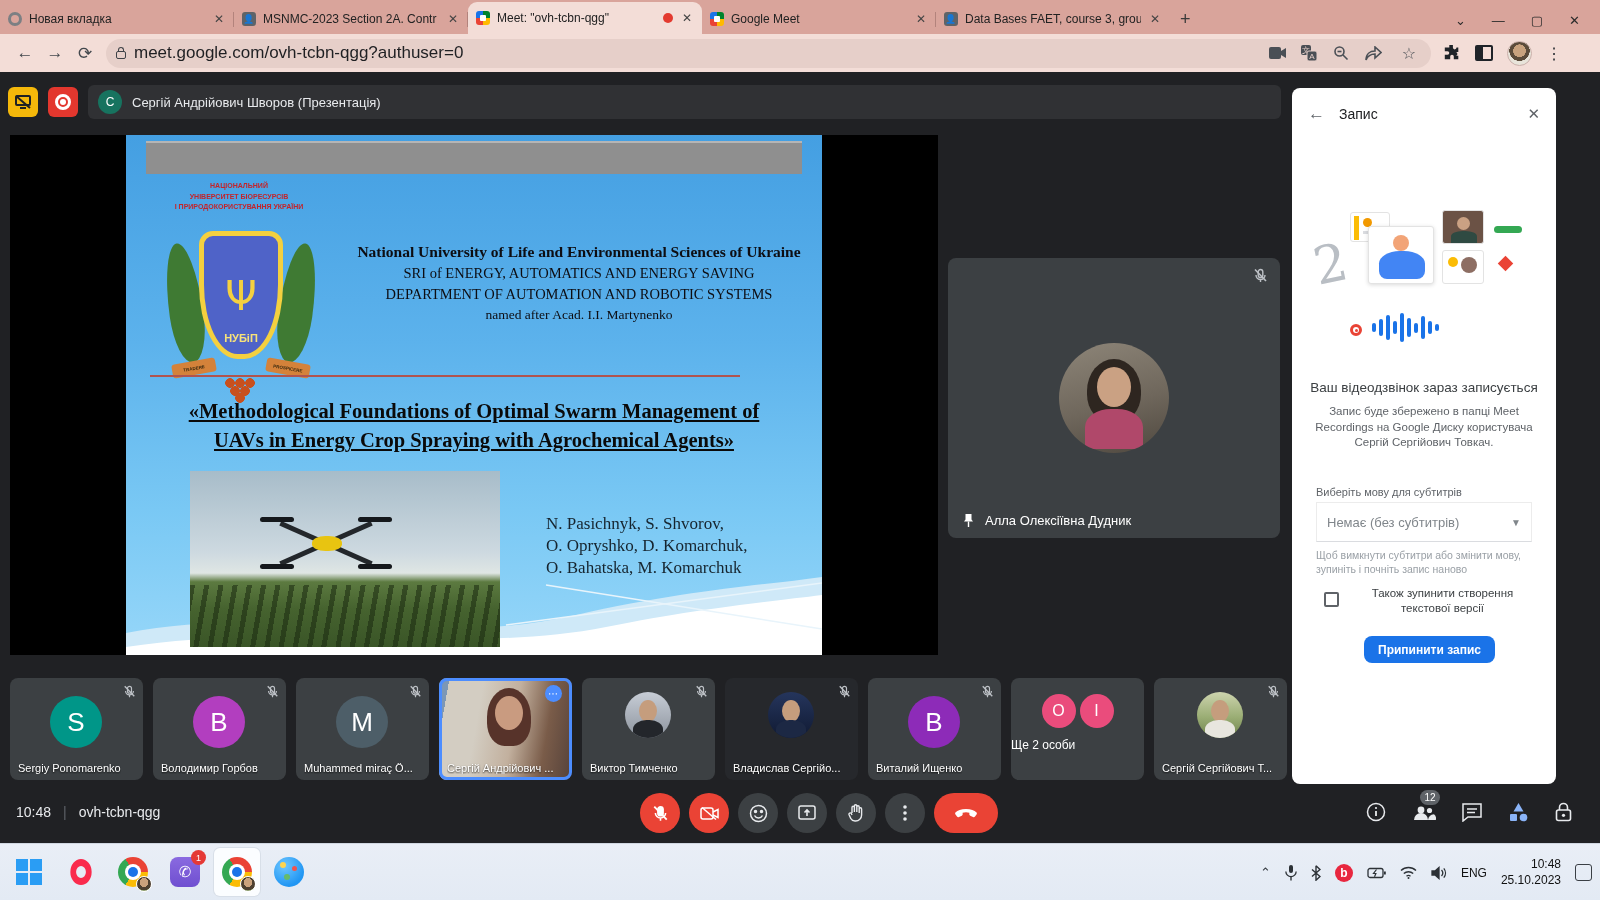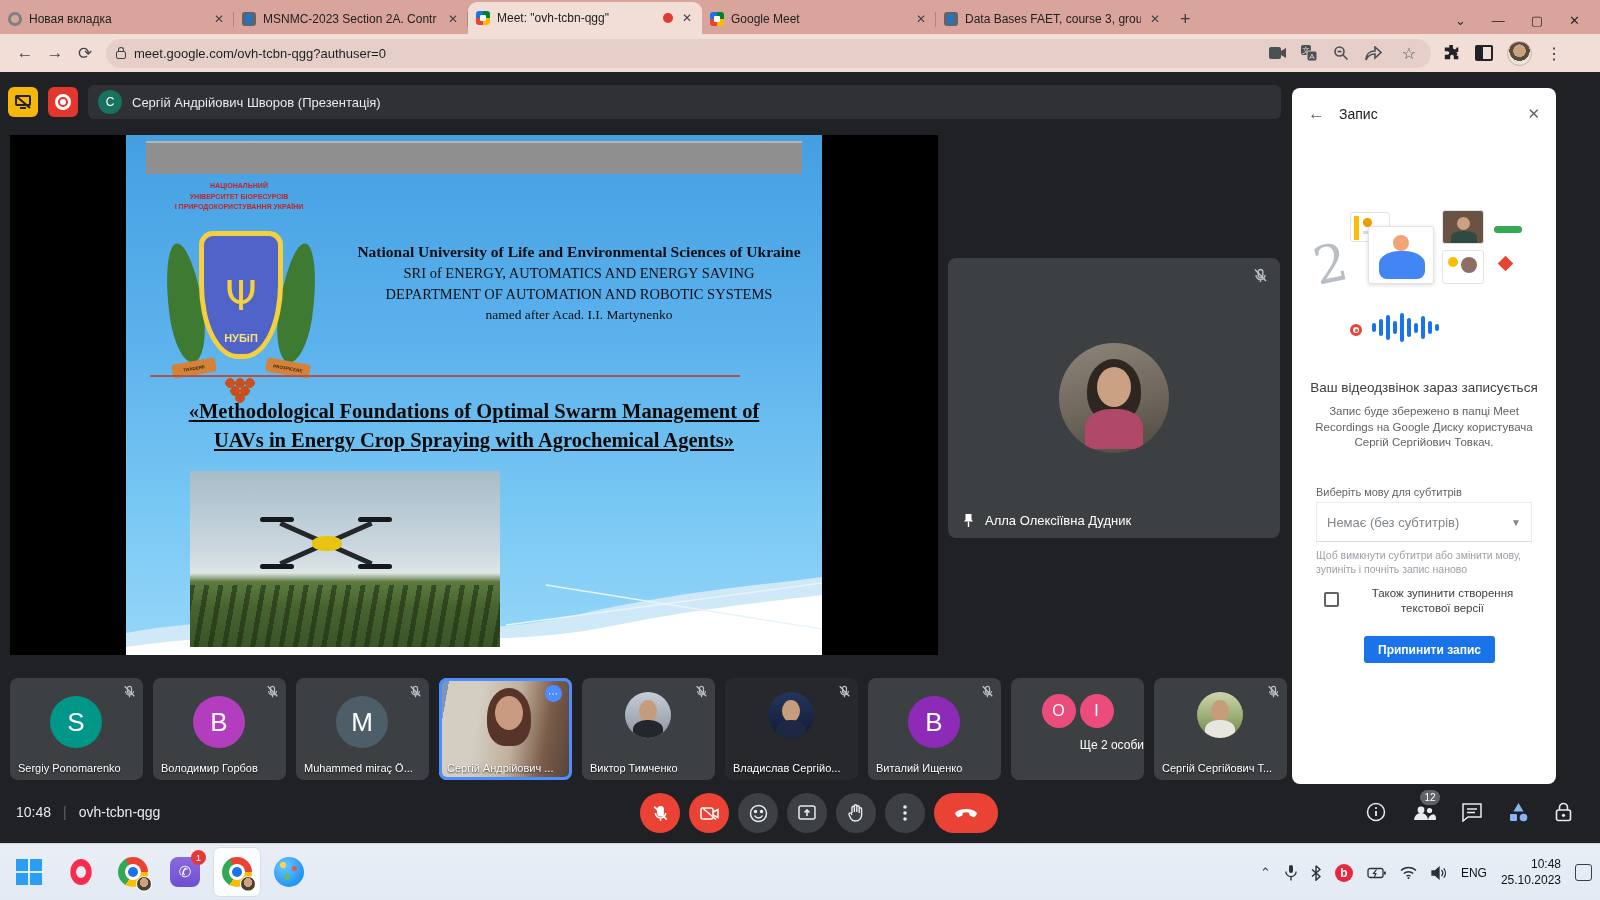--- a/index.html
+++ b/index.html
@@ -18,21 +18,21 @@
   .fav-meet { width:14px; height:14px; border-radius:3px; flex:none;
       background: conic-gradient(#00832d 0 25%, #ffba00 25% 50%, #ea4335 50% 75%, #1a73e8 75%); position:relative; }
   .fav-meet:after { content:""; position:absolute; inset:4px; background:#fff; border-radius:1px; }
   .recdot { width:10px; height:10px; background:#e33a2f; border-radius:50%; flex:none; }
   .newtab-btn { font-size:18px; color:#3a3a3a; margin:0 0 4px 10px; }
   .win-controls { margin-left:auto; display:flex; align-items:center; gap:26px; padding:0 20px 6px 0; color:#2a2a2a; font-size:13px; }
 
   .toolbar { position:absolute; left:0; top:34px; width:1600px; height:38px; background:#f3ddd7; display:flex; align-items:center; }
   .navbtn { font-size:17px; color:#43484d; width:30px; text-align:center; }
   .omnibox { width:1325px; height:29px; background:#e6cfc9; border-radius:15px; margin-left:6px; display:flex; align-items:center; padding:0 10px; gap:8px; }
-  .omnibox .url { font-size:13px; color:#1f2023; flex:1; }
+  .omnibox .url { font-size:17px; color:#1f2023; flex:1; }
   .lock-ic { width:10px; height:8px; border:1.6px solid #3e4247; border-radius:2px; position:relative; margin-top:3px; }
   .lock-ic:before { content:""; position:absolute; left:1px; top:-5px; width:4px; height:4px; border:1.6px solid #3e4247; border-bottom:none; border-radius:4px 4px 0 0; }
   .obx-ic { color:#4a4f55; width:24px; text-align:center; flex:none; }
   .toolbar-right { display:flex; align-items:center; gap:14px; margin-left:12px; color:#2d3136; }
   .avatar-sm { width:25px; height:25px; border-radius:50%; background:radial-gradient(circle at 50% 38%, #c8a27e 0 34%, #5b4b3a 35% 55%, #e8e4da 56%); border:1px solid #c9b0aa; }
 
   
   .meet-header { position:absolute; left:8px; top:85px; width:1273px; height:34px; display:flex; align-items:center; gap:10px; }
   .sq-btn { width:30px; height:30px; border-radius:6px; display:flex; align-items:center; justify-content:center; }
   .sq-yellow { background:#f5b80a; }
@@ -106,39 +106,39 @@
   .p-heading { position:absolute; left:12px; top:292px; width:240px; text-align:center; font-size:13.5px; color:#3c4043; }
   .p-body { position:absolute; left:17px; top:316px; width:230px; text-align:center; font-size:11.5px; color:#5f6368; line-height:1.35; }
   .p-lang-label { position:absolute; left:24px; top:398px; font-size:11px; color:#5f6368; }
   .p-select { position:absolute; left:24px; top:414px; width:216px; height:40px; border:1px solid #ececec; border-bottom:1px solid #dadce0; display:flex; align-items:center; padding:0 10px; justify-content:space-between; }
   .p-select .val { font-size:13px; color:#80868b; }
   .p-select .chev { font-size:10px; color:#80868b; }
   .p-hint { position:absolute; left:24px; top:460px; width:218px; font-size:10.5px; color:#9aa0a6; line-height:1.35; }
   .p-check { position:absolute; left:32px; top:498px; display:flex; gap:12px; width:210px; }
   .p-check .box { width:15px; height:15px; border:2px solid #5f6368; border-radius:2px; flex:none; margin-top:6px; }
   .p-check .clabel { font-size:11.5px; color:#3c4043; line-height:1.3; text-align:center; flex:1; }
-  .p-stop { position:absolute; left:72px; top:548px; height:27px; padding:0 14px; background:#1a73e8; color:#fff; font-size:12px; font-weight:bold; border:none; border-radius:3px; display:flex; align-items:center; }
+  .p-stop { position:absolute; left:72px; top:548px; height:27px; padding:0 14px; background:#1a73e8; color:#fff; font-size:12px; font-weight:bold; border:none; border-radius:8px; display:flex; align-items:center; }
 
   
   .tiles { position:absolute; left:10px; top:678px; width:1280px; height:102px; display:flex; gap:10px; }
   .tile { width:133px; height:102px; background:#3c4043; border-radius:8px; position:relative; overflow:hidden; flex:none; }
   .tile .init { position:absolute; left:40px; top:18px; width:52px; height:52px; border-radius:50%; color:#fff; font-size:26px; display:flex; align-items:center; justify-content:center; }
   .tile .nm { position:absolute; left:8px; bottom:6px; max-width:118px; color:#fff; font-size:11px; white-space:nowrap; overflow:hidden; text-shadow:0 1px 2px rgba(0,0,0,.8); }
   .tile .mic-off { position:absolute; right:7px; top:7px; }
   .tile.sel { outline:3px solid #4c8dff; outline-offset:-3px; }
   .tile .dots-badge { position:absolute; right:10px; top:7px; width:17px; height:17px; border-radius:50%; background:#4c8dff; color:#fff; font-size:10px; display:flex; align-items:center; justify-content:center; letter-spacing:1px; }
   .tile .circava { position:absolute; left:43px; top:14px; width:46px; height:46px; border-radius:50%; overflow:hidden; }
   .tile .face { position:absolute; left:14px; top:8px; width:18px; height:22px; background:#c59d7d; border-radius:50%; }
   .tile .torso { position:absolute; left:8px; top:28px; width:30px; height:20px; border-radius:45% 45% 0 0; }
   .t-video-live { background:linear-gradient(100deg,#7c97b6 0 7%,#d3cdc2 7% 30%,#c2b09e 55%,#7a5c49 78%,#54413a 100%); }
   .t-video-live .hair { position:absolute; left:48px; top:10px; width:44px; height:58px; background:#57332a; border-radius:50% 50% 40% 40%; }
   .t-video-live .vface { position:absolute; left:56px; top:18px; width:28px; height:34px; background:#c99b80; border-radius:50%; }
   .ov-circles { position:absolute; left:0; top:16px; width:133px; display:flex; justify-content:center; gap:4px; }
   .ov-circles .oc { width:34px; height:34px; border-radius:50%; color:#fff; font-size:16px; display:flex; align-items:center; justify-content:center; }
-  .ov-name { position:absolute; left:0; bottom:28px; width:133px; text-align:right; color:#fff; font-size:12px; }
+  .ov-name { position:absolute; left:0; bottom:28px; width:133px; text-align:left; color:#fff; font-size:12px; }
 
   
   .bottombar { position:absolute; left:0; top:784px; width:1600px; height:59px; background:#202124; }
   .bb-left { position:absolute; left:16px; top:20px; display:flex; gap:12px; align-items:center; color:#e8eaed; font-size:14px; }
   .bb-left .dv { color:#5f6368; }
   .bb-center { position:absolute; left:640px; top:9px; display:flex; gap:9px; align-items:center; }
   .cbtn { width:40px; height:40px; border-radius:50%; background:#3c4043; display:flex; align-items:center; justify-content:center; }
   .cbtn.red { background:#ea4335; }
   .cbtn.end { width:64px; border-radius:20px; background:#ea4335; }
   .bb-right { position:absolute; right:28px; top:18px; display:flex; gap:26px; align-items:flex-end; }
@@ -319,20 +319,25 @@
       <div><span>UAVs in Energy Crop Spraying with Agrochemical Agents»</span></div>
     </div>
 
     <svg class="wave-svg" width="696" height="100" viewBox="0 0 696 100">
       <path d="M0 78 C150 48 300 95 450 60 C560 35 640 30 696 22 L696 100 L0 100 Z" fill="#cfe9f8"></path>
       <path d="M0 92 C180 66 340 100 480 72 C580 52 650 46 696 40 L696 100 L0 100 Z" fill="#ffffff"></path>
       <path d="M380 70 L696 28" stroke="#e8f4fb" stroke-width="1.5" fill="none"></path>
       <path d="M420 30 L696 74" stroke="#e8f4fb" stroke-width="1.5" fill="none"></path>
     </svg>
 
+    <div class="authors">
+      <div>N. Pasichnyk, S. Shvorov,</div>
+      <div>O. Opryshko, D. Komarchuk,</div>
+      <div>O. Bahatska, M. Komarchuk</div>
+    </div>
 
     <div class="dronephoto">
       <div class="rows"></div>
       <div class="drone">
         <div class="arm a1"></div>
           <div class="arm a2"></div>
         <div class="rotor r1"></div>
           <div class="rotor r2"></div>
           <div class="rotor r3"></div>
           <div class="rotor r4"></div>

